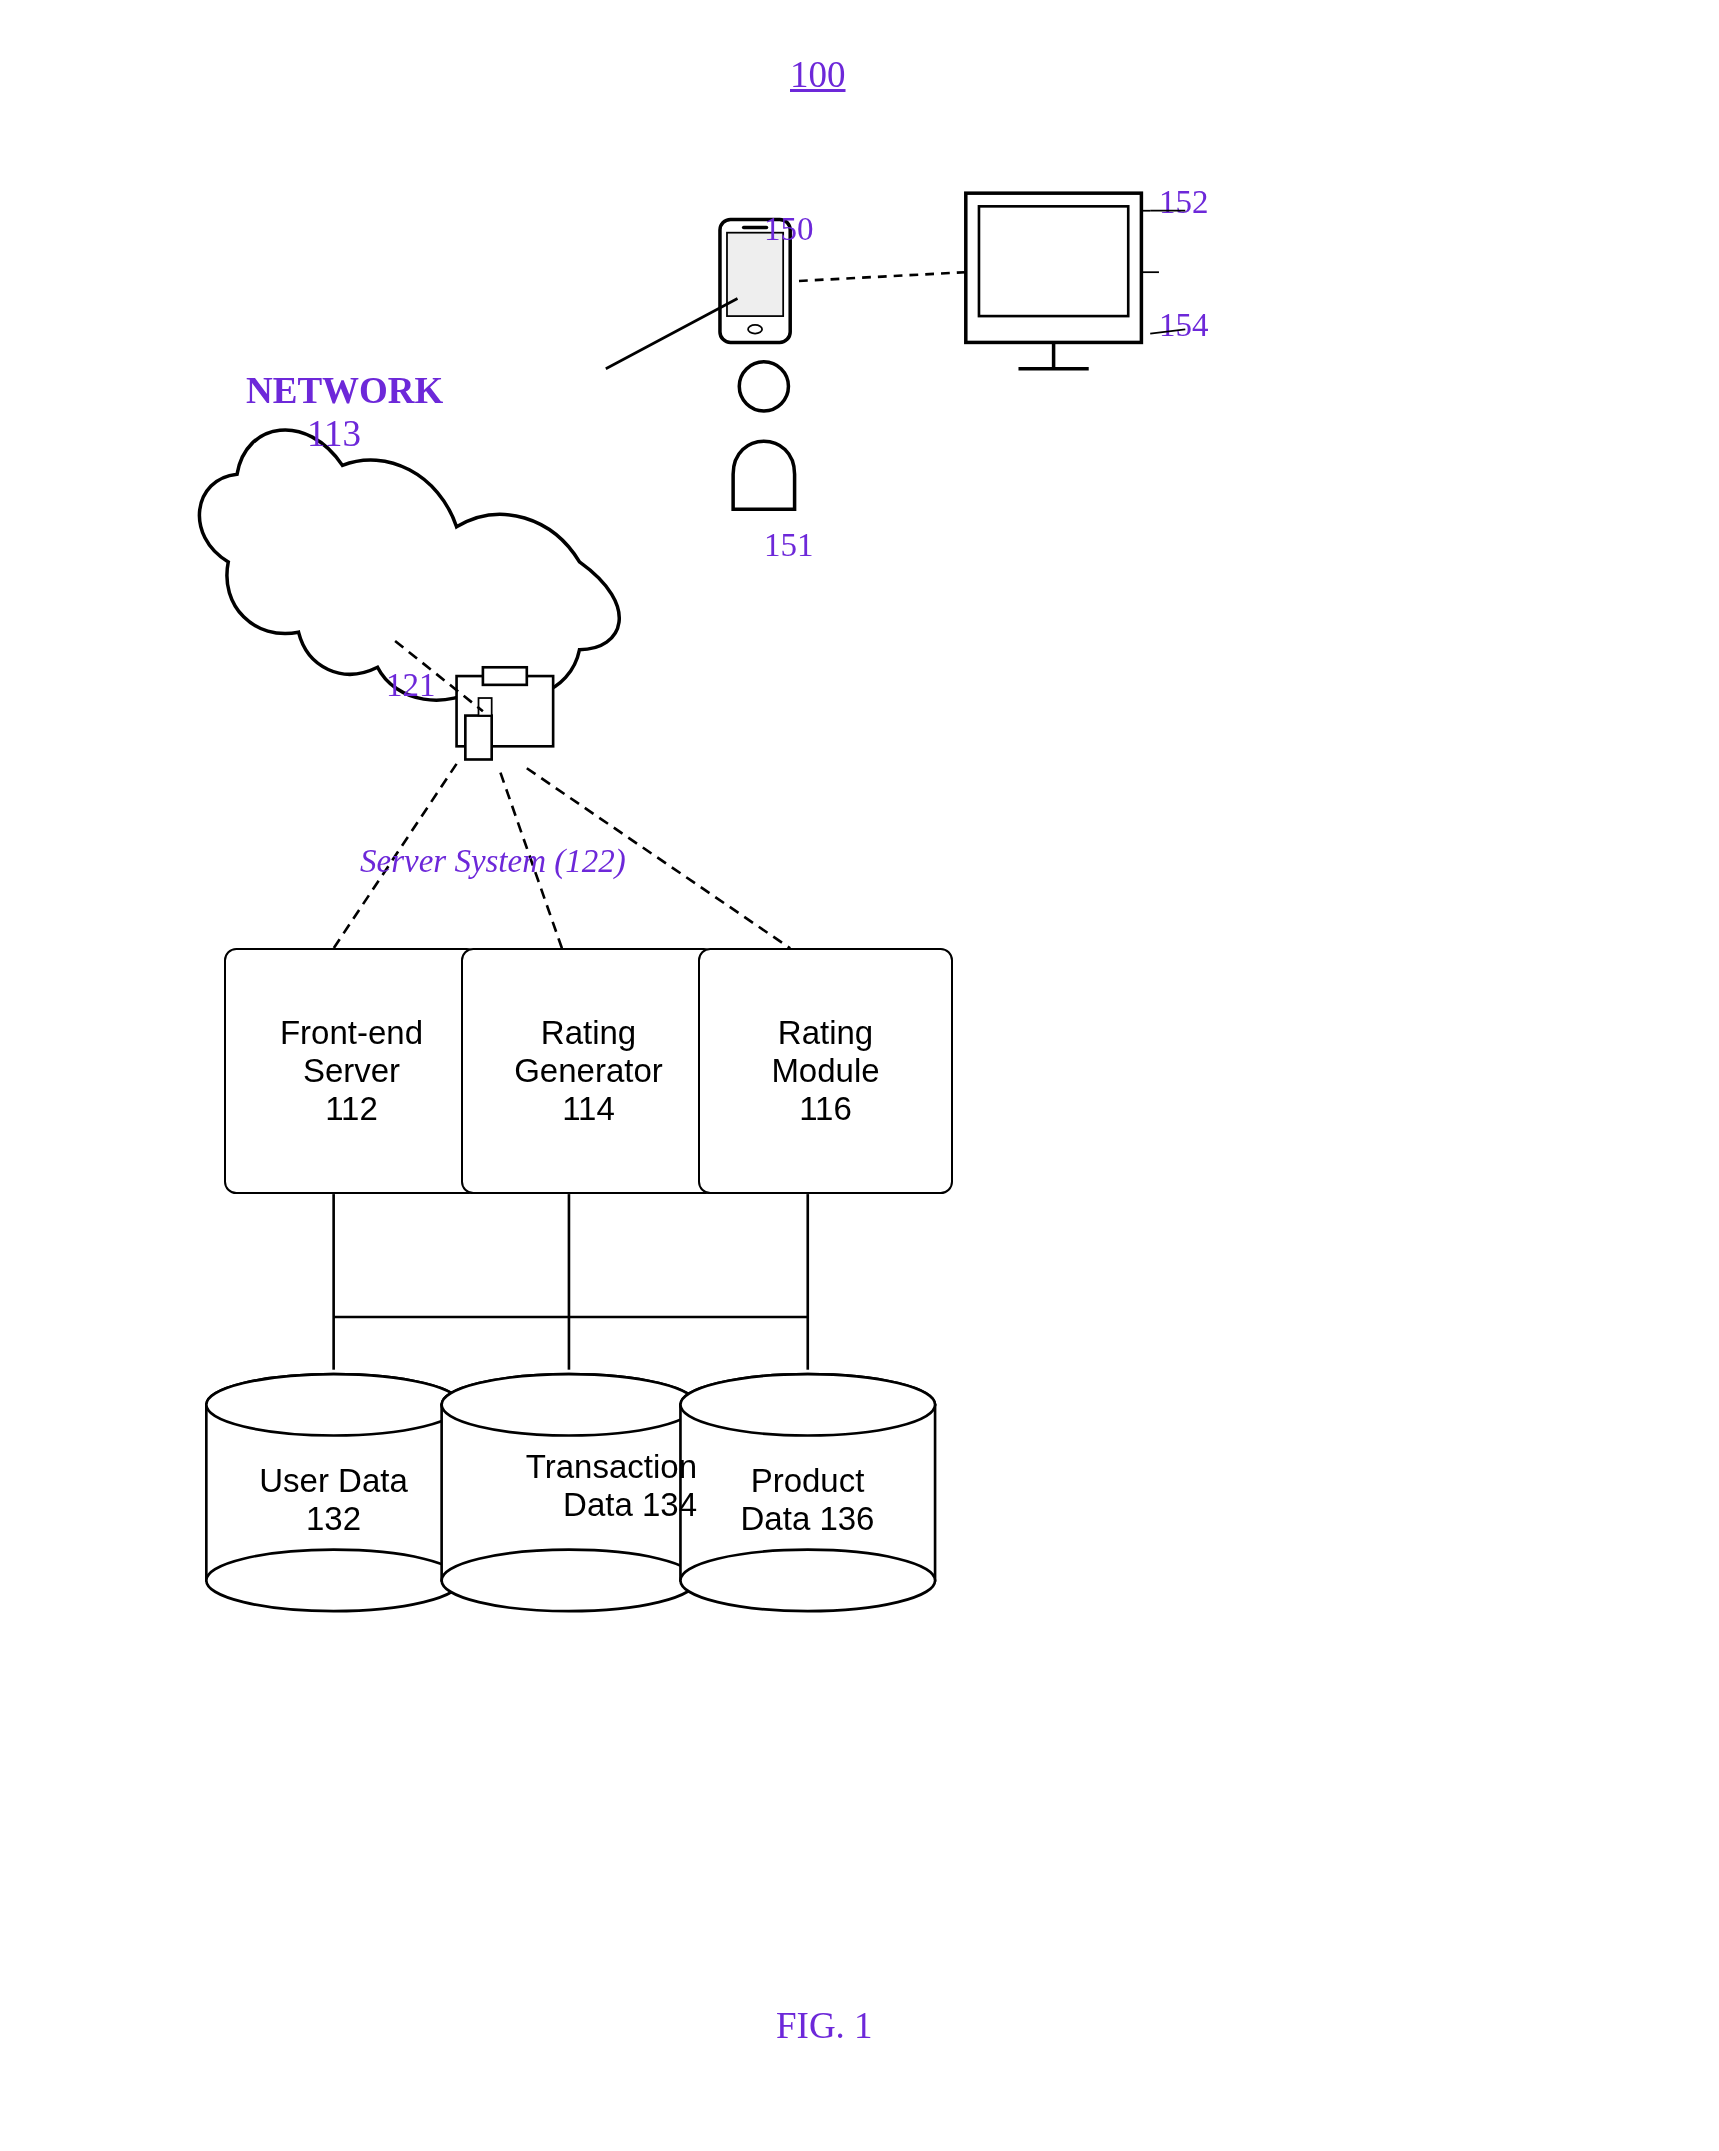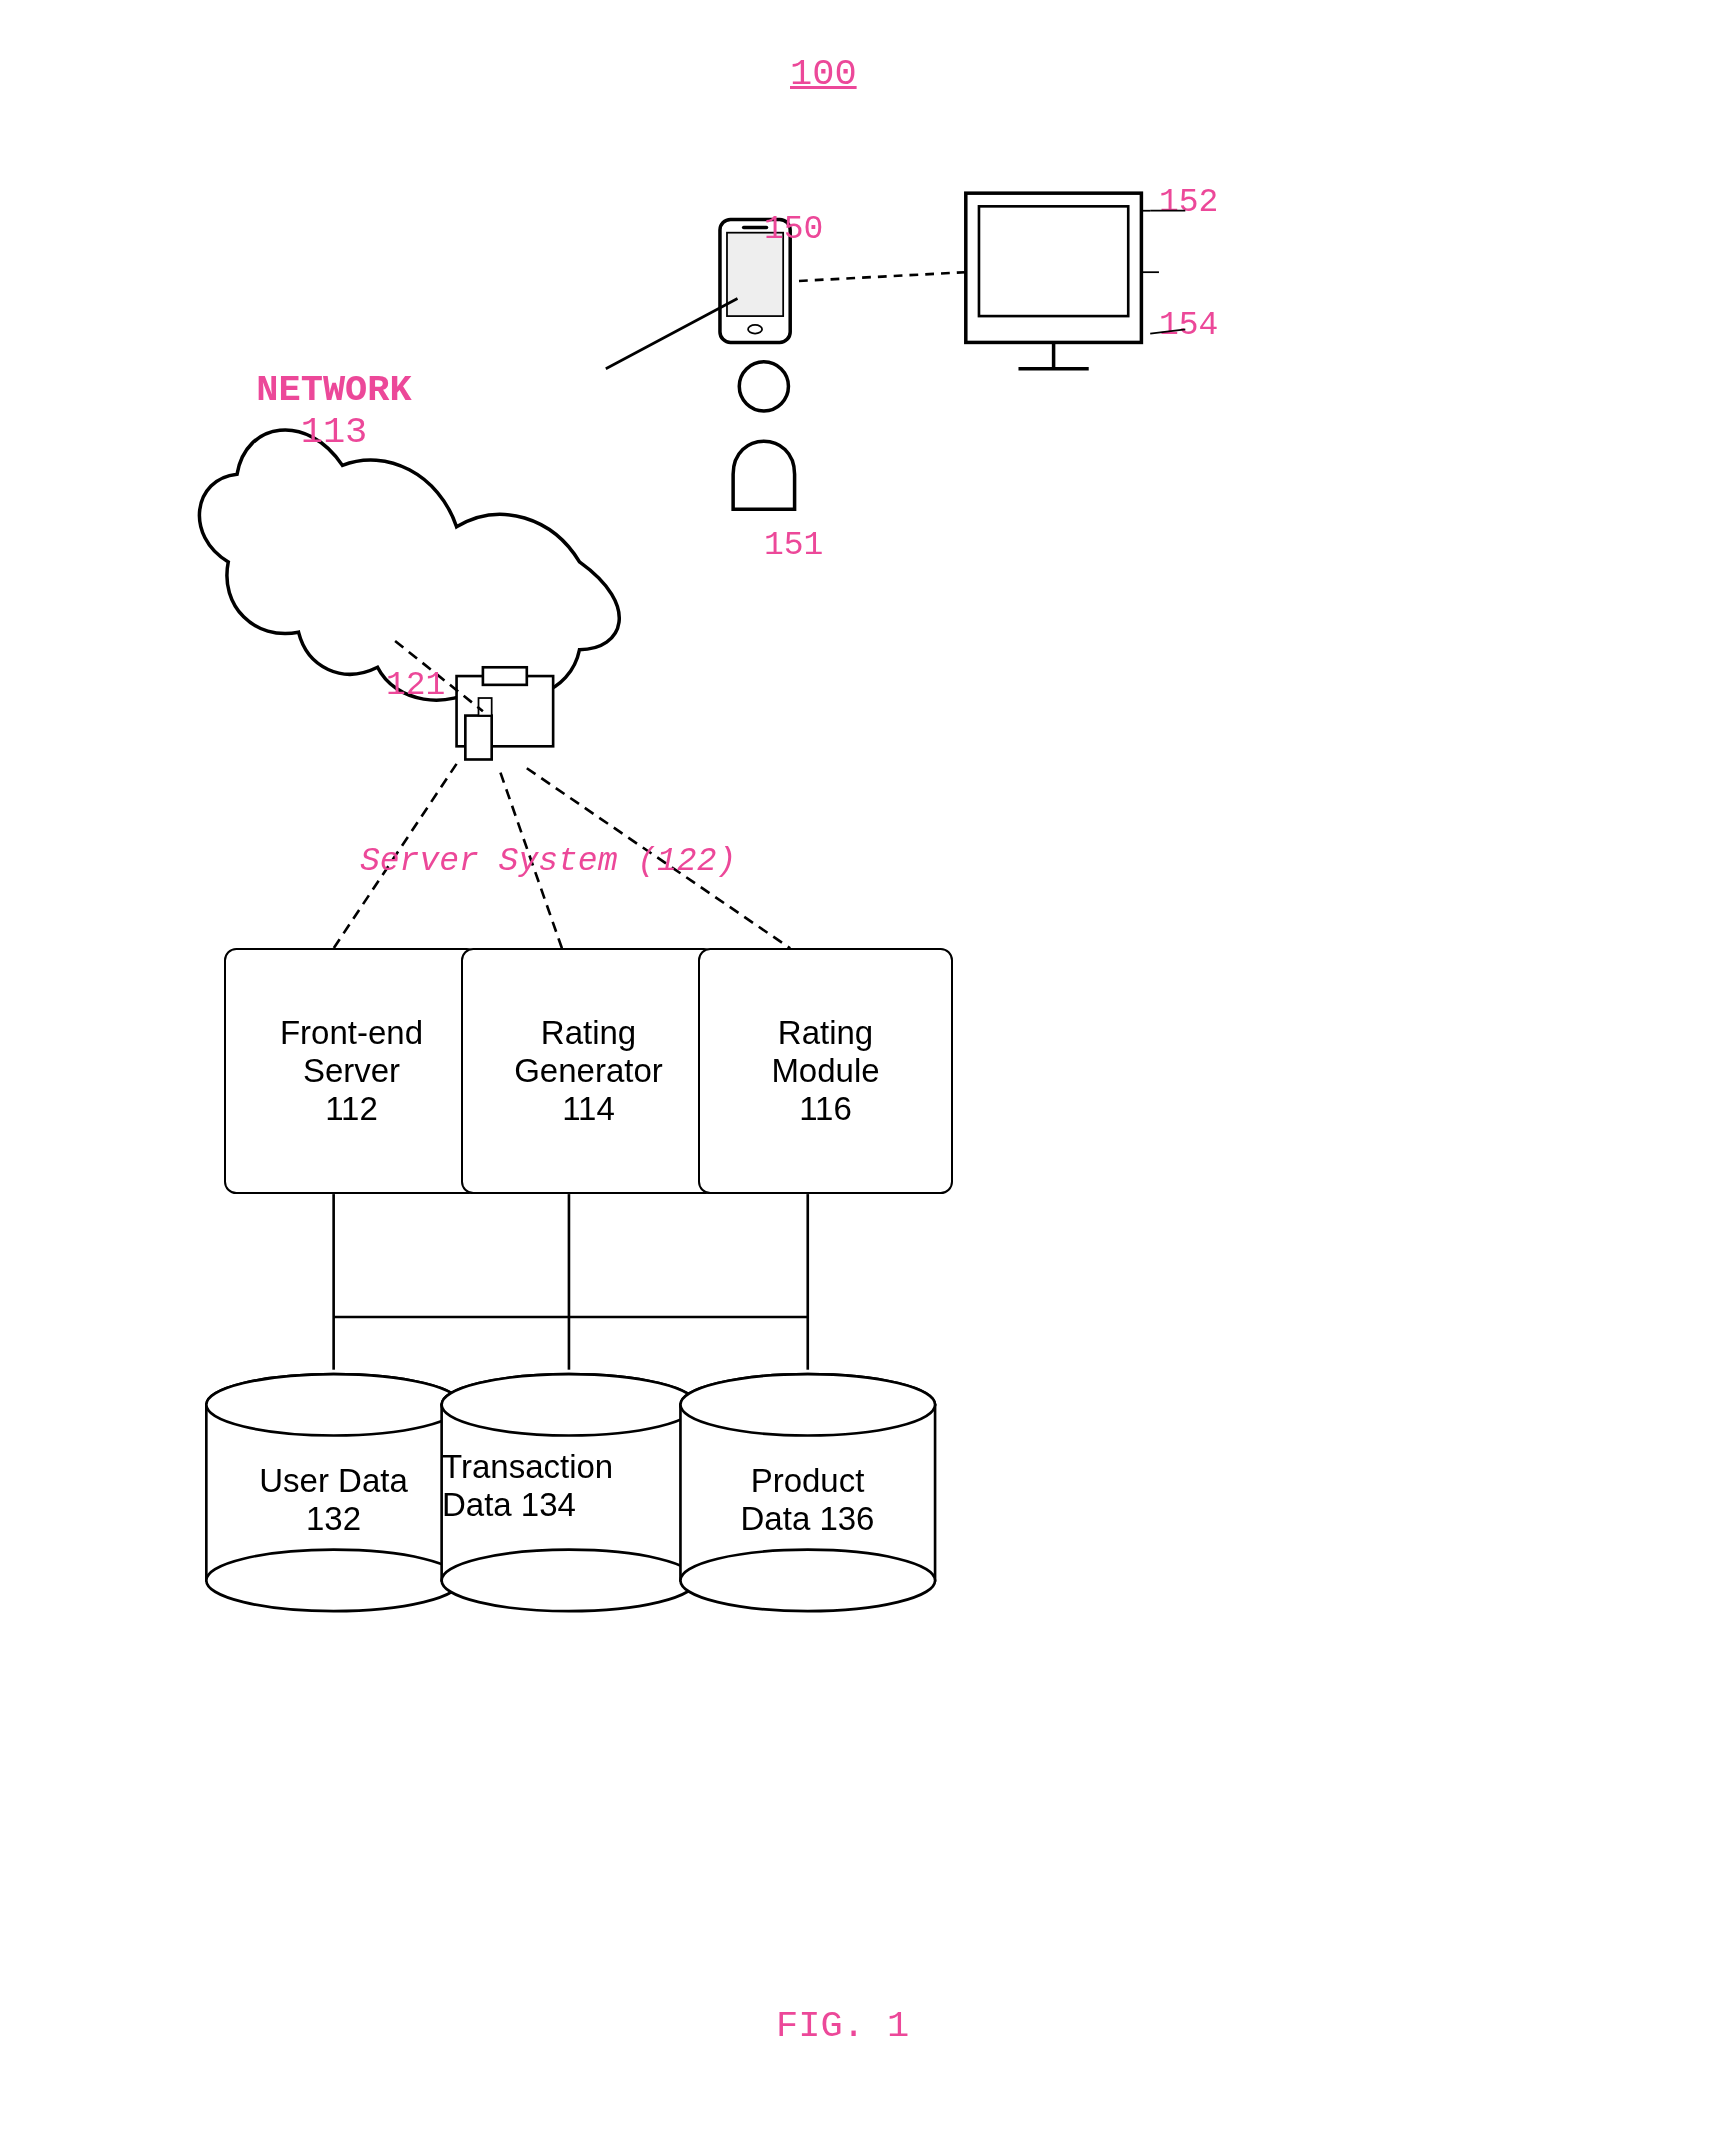--- a/index.html
+++ b/index.html
@@ -14,22 +14,22 @@
     .diagram-container {
       position: absolute;
       top: 0; left: 0;
       width: 1720px;
       height: 2152px;
     }
     
     .label {
       position: absolute;
       font-size: 32px;
-      color: #ec4899;
-      font-family: Liberation Mono, monospace;
+      color: #6d28d9;
+      font-family: Liberation Serif, serif;
     }
     .label-underline {
       text-decoration: underline;
     }
     
     .server-box {
       position: absolute;
       border: 2.6px solid #000;
       border-radius: 12.3px;
       background: #fff;
@@ -208,21 +208,21 @@
       <div>Module</div>
       <div>116</div>
     </div>
   </div>
 
   <div style="position:absolute; top:1462px; left:206px; width:255px; text-align:center; font-size:33px; z-index:3;">
     <div>User Data</div>
     <div>132</div>
   </div>
 
-  <div style="position:absolute; top:1448px; left:442px; width:255px; text-align:left; font-size:33px; z-index:3;">
+  <div style="position:absolute; top:1448px; left:442px; width:255px; text-align:right; font-size:33px; z-index:3;">
     <div>Transaction</div>
     <div>Data 134</div>
   </div>
 
   <div style="position:absolute; top:1462px; left:680px; width:255px; text-align:center; font-size:33px; z-index:3;">
     <div>Product</div>
     <div>Data 136</div>
   </div>
 
   <div class="label" style="bottom:105px; left:746px; font-size:37px; position:absolute;margin-left:30px;">FIG. 1</div>

